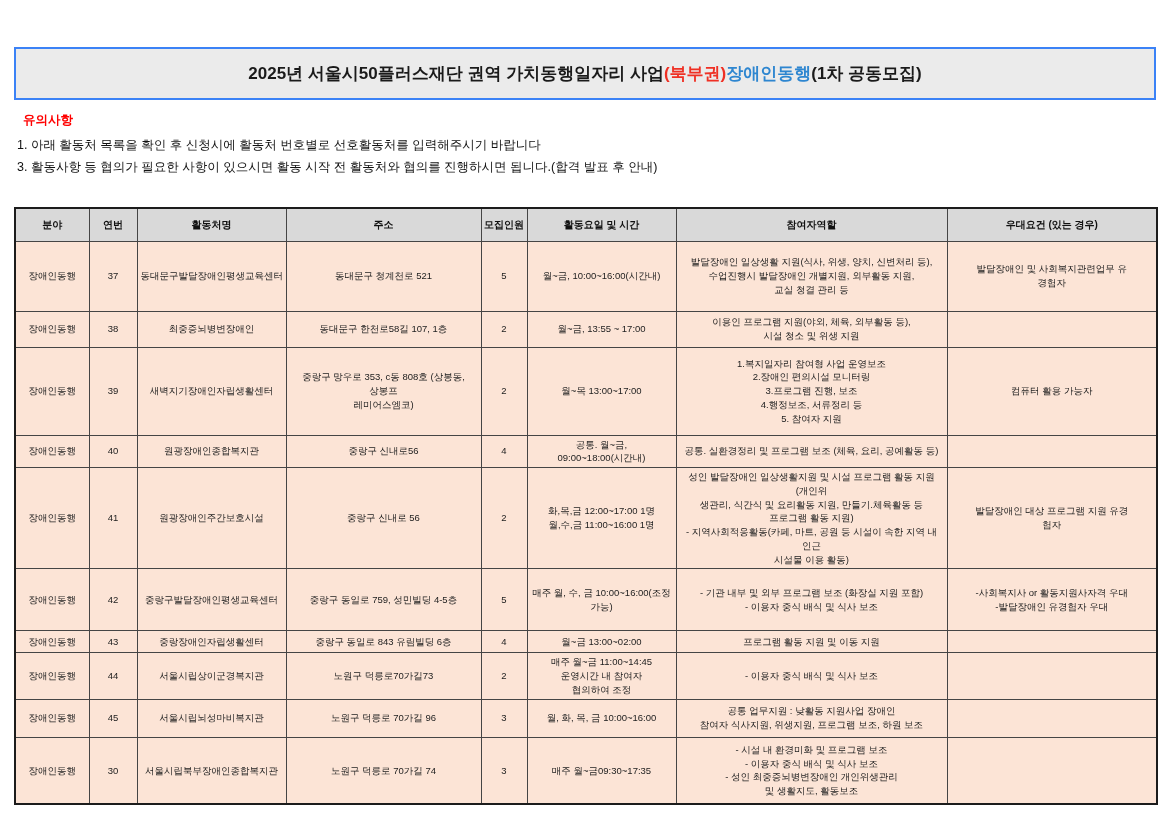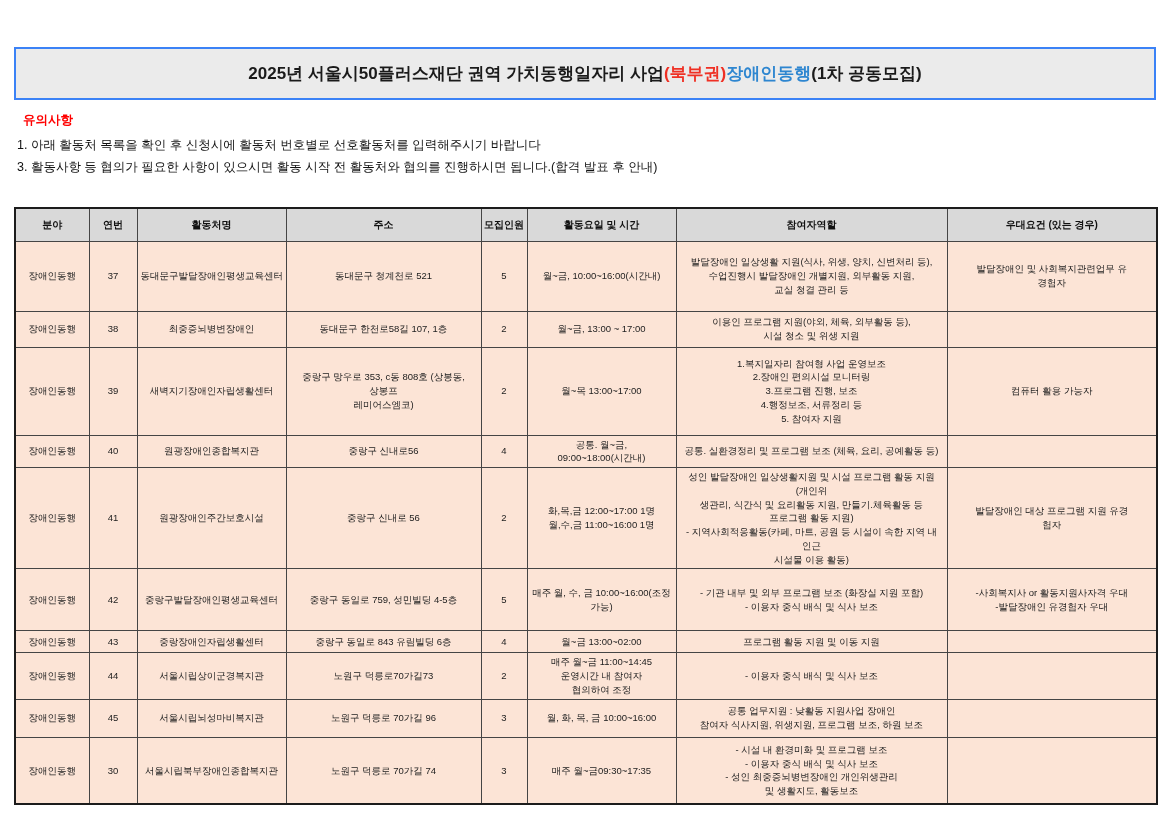--- a/index.html
+++ b/index.html
@@ -97,21 +97,21 @@
 교실 청결 관리 등</td>
           <td>발달장애인 및 사회복지관련업무 유
 경험자</td>
         </tr>
         <tr>
           <td>장애인동행</td>
           <td>38</td>
           <td>최중증뇌병변장애인</td>
           <td>동대문구 한천로58길 107, 1층</td>
           <td>2</td>
-          <td>월~금, 13:00 ~ 17:00</td>
+          <td>월~금, 13:55 ~ 17:00</td>
           <td>이용인 프로그램 지원(야외, 체육, 외부활동 등),
 시설 청소 및 위생 지원</td>
           <td></td>
         </tr>
         <tr>
           <td>장애인동행</td>
           <td>39</td>
           <td>새벽지기장애인자립생활센터</td>
           <td>중랑구 망우로 353, c동 808호 (상봉동,상봉프
 레미어스엠코)</td>

